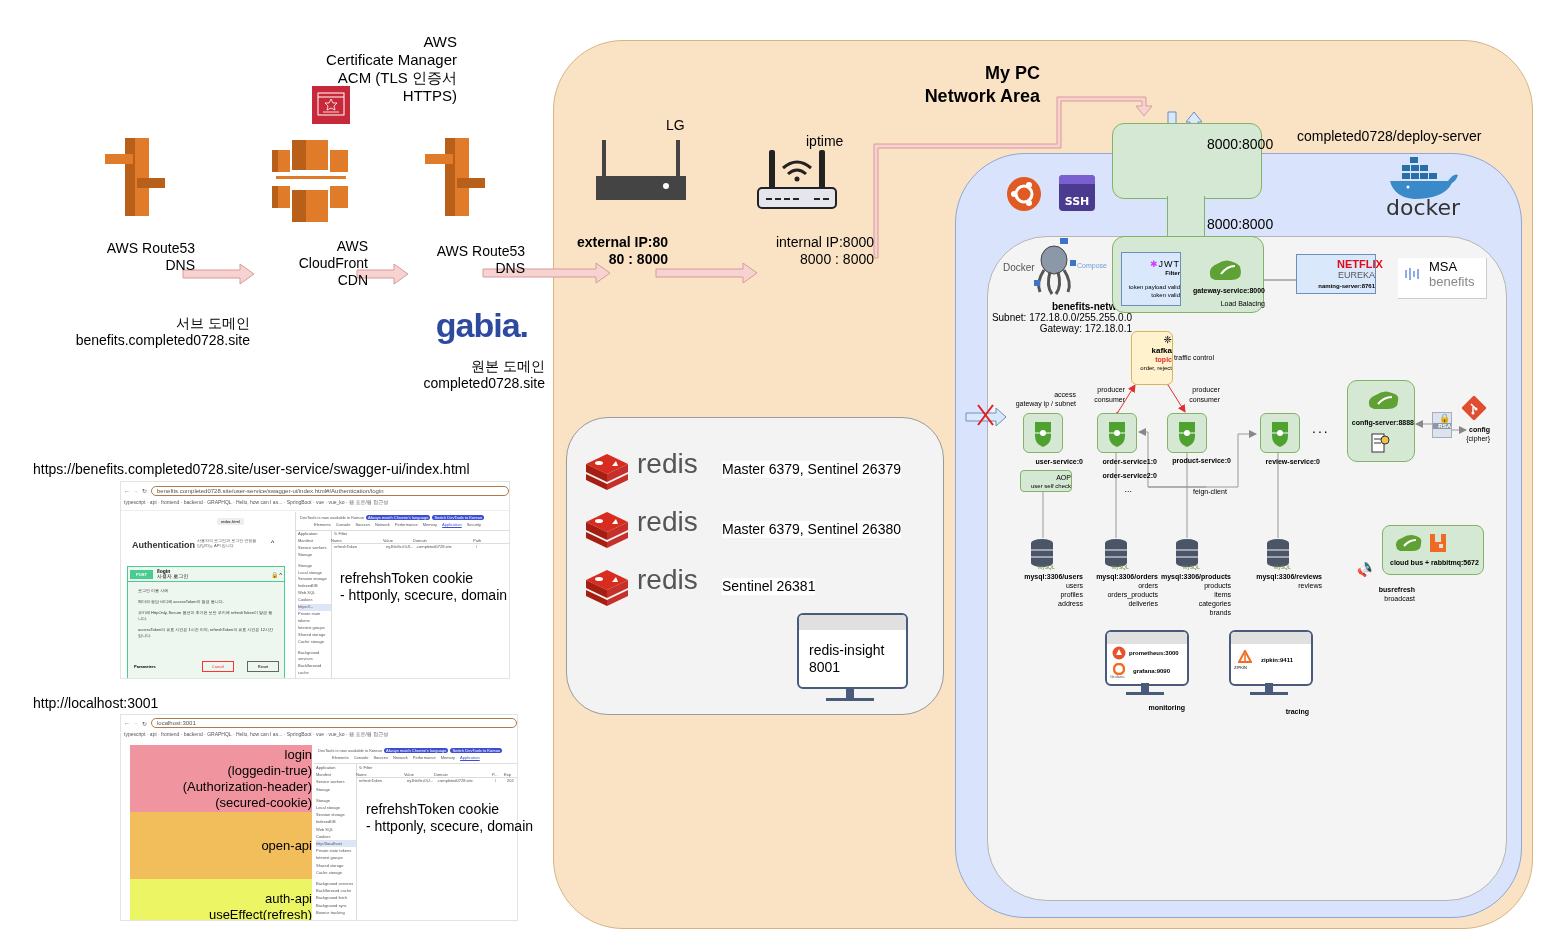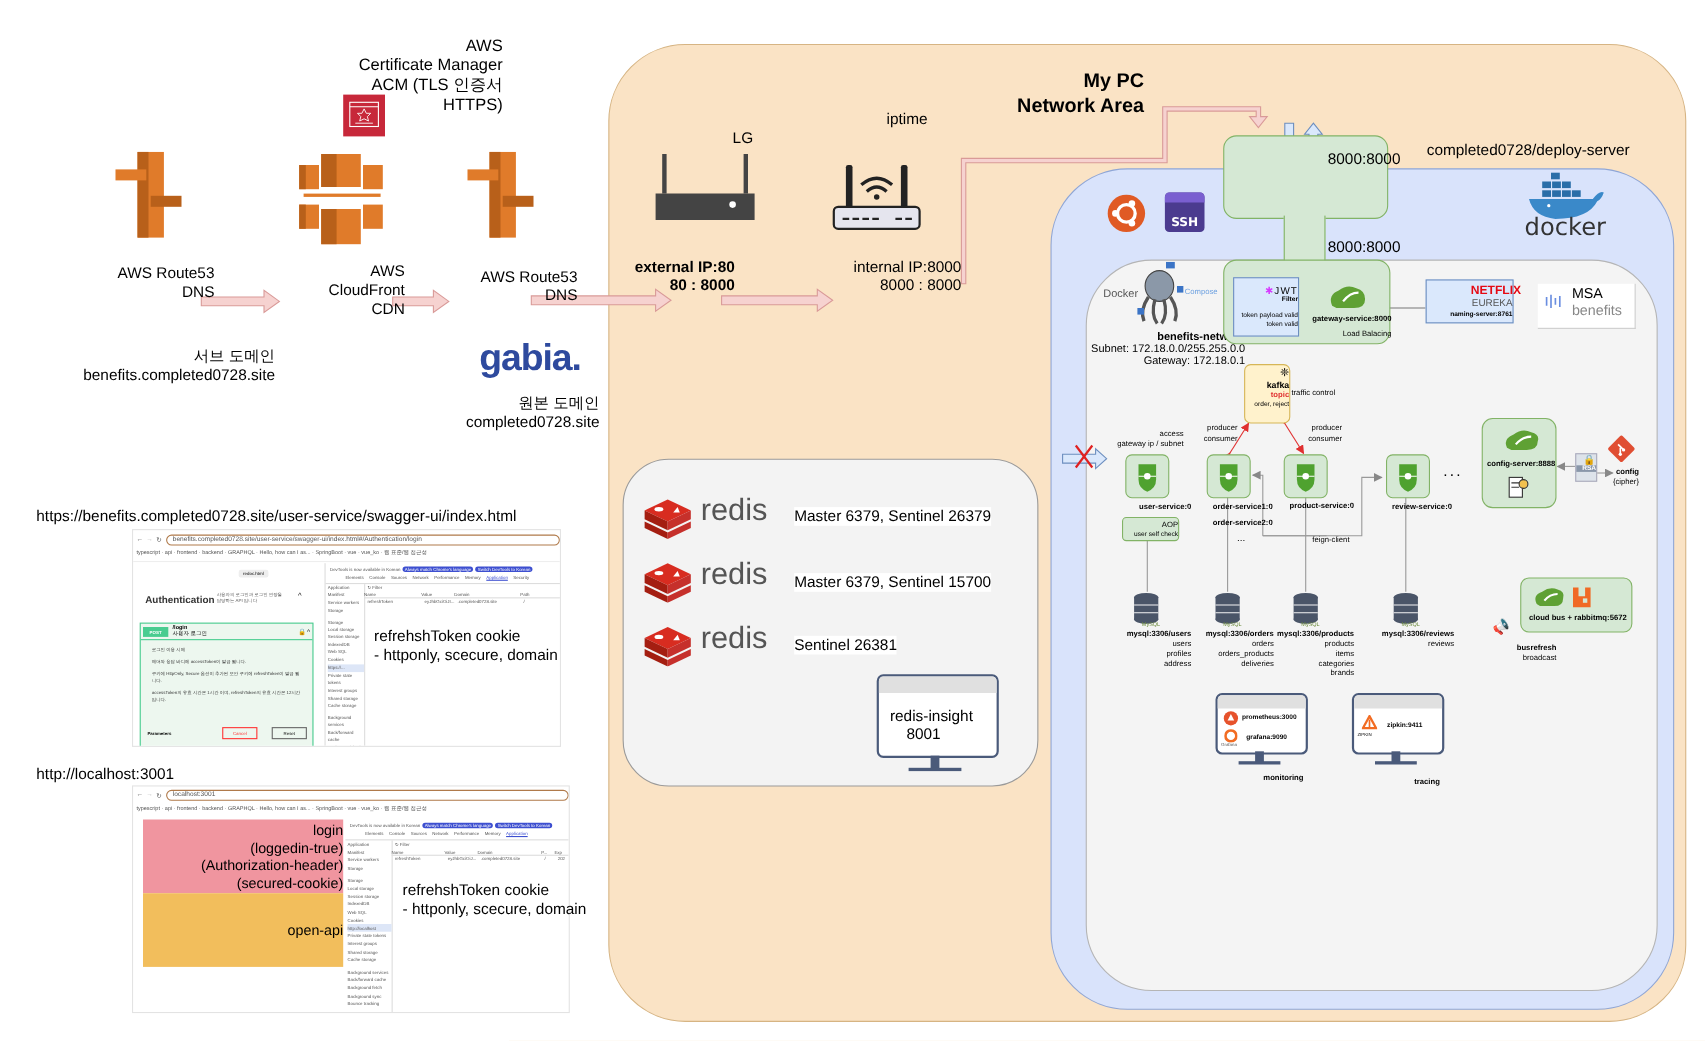--- a/index.html
+++ b/index.html
@@ -147,21 +147,21 @@
 <div class="abs ctr t14" style="left:395px;top:358px;width:150px;">
   <div>원본 도메인</div>
   <div>completed0728.site</div>
 </div>
 
 <div class="abs ctr" style="left:870px;top:62px;width:170px;font-size:18px;font-weight:bold;line-height:23px;">
   <div>My PC</div>
   <div>Network Area</div>
 </div>
 <div class="abs t14" style="left:666px;top:117px;">LG</div>
-<div class="abs t14" style="left:806px;top:100px;">iptime</div>
+<div class="abs t14" style="left:806px;top:133px;">iptime</div>
 <svg class="abs" style="left:594px;top:138px;" width="96" height="70">
   <rect x="8" y="2" width="4" height="36" fill="#444"></rect>
     <rect x="82" y="2" width="4" height="36" fill="#444"></rect>
   <path d="M2,38 L92,38 L92,62 L2,62 Z" fill="#444" rx="4"></path>
     <circle cx="72" cy="48" r="3" fill="#fff"></circle>
 </svg>
 <svg class="abs" style="left:756px;top:146px;" width="84" height="66">
   <rect x="13" y="4" width="6" height="42" rx="2" fill="#222"></rect>
     <rect x="63" y="4" width="6" height="42" rx="2" fill="#222"></rect>
   <path d="M27,22 Q41,10 55,22" fill="none" stroke="#222" stroke-width="3"></path>
@@ -480,39 +480,39 @@
   <svg class="abs" style="left:584px;top:508px;" width="46" height="40">
       <path d="M2,14 L23,4 L44,14 L23,24 Z" fill="#d82c20"></path>
       <path d="M2,14 V22 L23,32 V24 Z" fill="#a41e11"></path>
       <path d="M44,14 V22 L23,32 V24 Z" fill="#c6302b"></path>
       <path d="M2,24 V30 L23,40 V34 Z" fill="#a41e11"></path>
       <path d="M44,24 V30 L23,40 V34 Z" fill="#c6302b"></path>
       <ellipse cx="15" cy="13" rx="4" ry="2" fill="#fff"></ellipse>
       <path d="M28,16 L32,11 L34,16 Z" fill="#fff"></path>
     </svg>
   <div class="abs" style="left:637px;top:506px;font-size:28px;color:#555;">redis</div>
-  <div class="abs t14" style="left:722px;top:521px;background:#fff;">Master 6379, Sentinel 15700</div>
+  <div class="abs t14" style="left:722px;top:521px;background:#fff;">Master 6379, Sentinel 26380</div>
 </div>
 <div>
   <svg class="abs" style="left:584px;top:566px;" width="46" height="40">
       <path d="M2,14 L23,4 L44,14 L23,24 Z" fill="#d82c20"></path>
       <path d="M2,14 V22 L23,32 V24 Z" fill="#a41e11"></path>
       <path d="M44,14 V22 L23,32 V24 Z" fill="#c6302b"></path>
       <path d="M2,24 V30 L23,40 V34 Z" fill="#a41e11"></path>
       <path d="M44,24 V30 L23,40 V34 Z" fill="#c6302b"></path>
       <ellipse cx="15" cy="13" rx="4" ry="2" fill="#fff"></ellipse>
       <path d="M28,16 L32,11 L34,16 Z" fill="#fff"></path>
     </svg>
   <div class="abs" style="left:637px;top:564px;font-size:28px;color:#555;">redis</div>
   <div class="abs t14" style="left:722px;top:578px;background:#fff;">Sentinel 26381</div>
 </div>
 <div class="abs monitor" style="left:797px;top:613px;width:107px;height:72px;">
   <div class="bar" style="height:15px;"></div>
   <div class="t14" style="margin:12px 0 0 10px;">redis-insight</div>
-  <div class="t14" style="margin-left:25px;">8001</div>
+  <div class="t14" style="margin-left:10px;">8001</div>
 </div>
 <div class="abs" style="left:846px;top:687px;width:8px;height:12px;background:#4a5a7a;"></div>
 <div class="abs" style="left:826px;top:698px;width:48px;height:3px;background:#4a5a7a;"></div>
 
 <div class="abs t14" style="left:33px;top:461px;">https://benefits.completed0728.site/user-service/swagger-ui/index.html</div>
 <div class="abs shot" style="left:120px;top:481px;width:388px;height:196px;overflow:hidden;">
   <div style="height:17px;display:flex;align-items:center;font-size:6px;color:#555;">
     <span style="margin:0 3px 0 3px;">←</span>
       <span style="margin-right:3px;color:#bbb;">→</span>
       <span style="margin-right:4px;">↻</span>
@@ -613,20 +613,24 @@
     <span>typescript</span> · <span>api</span> · <span>frontend</span> · <span>backend</span> · <span>GRAPHQL</span> · <span>Hello, how can I as...</span> · <span>SpringBoot</span> · <span>vue</span> · <span>vue_ko</span> · <span>웹 표준/웹 접근성</span>
   </div>
   <div class="abs ctr t13" style="left:9px;top:30px;width:182px;height:67px;background:#f0959f;display:flex;flex-direction:column;justify-content:center;">
     <div>login</div>
     <div>(loggedin-true)</div>
     <div>(Authorization-header)</div>
     <div>(secured-cookie)</div>
   </div>
   <div class="abs ctr t13" style="left:9px;top:97px;width:182px;height:67px;background:#f2be5c;display:flex;flex-direction:column;justify-content:center;">
     <div>open-api</div>
+  </div>
+  <div class="abs ctr t13" style="left:9px;top:164px;width:182px;height:41px;background:#ecf564;padding-top:12px;box-sizing:border-box;">
+    <div>auth-api</div>
+    <div>useEffect(refresh)</div>
   </div>
 
   <div class="abs" style="left:193px;top:30px;width:203px;height:175px;font-size:4px;color:#555;">
     <div style="height:10px;display:flex;align-items:center;gap:2px;padding-left:4px;">
       <span>DevTools is now available in Korean</span>
       <span style="background:#3d4fd0;color:#fff;border-radius:4px;padding:0 2px;">Always match Chrome's language</span>
       <span style="background:#3d4fd0;color:#fff;border-radius:4px;padding:0 2px;">Switch DevTools to Korean</span>
     </div>
     <div style="height:8px;display:flex;gap:5px;padding-left:18px;border-bottom:1px solid #ddd;">
       <span>Elements</span>

